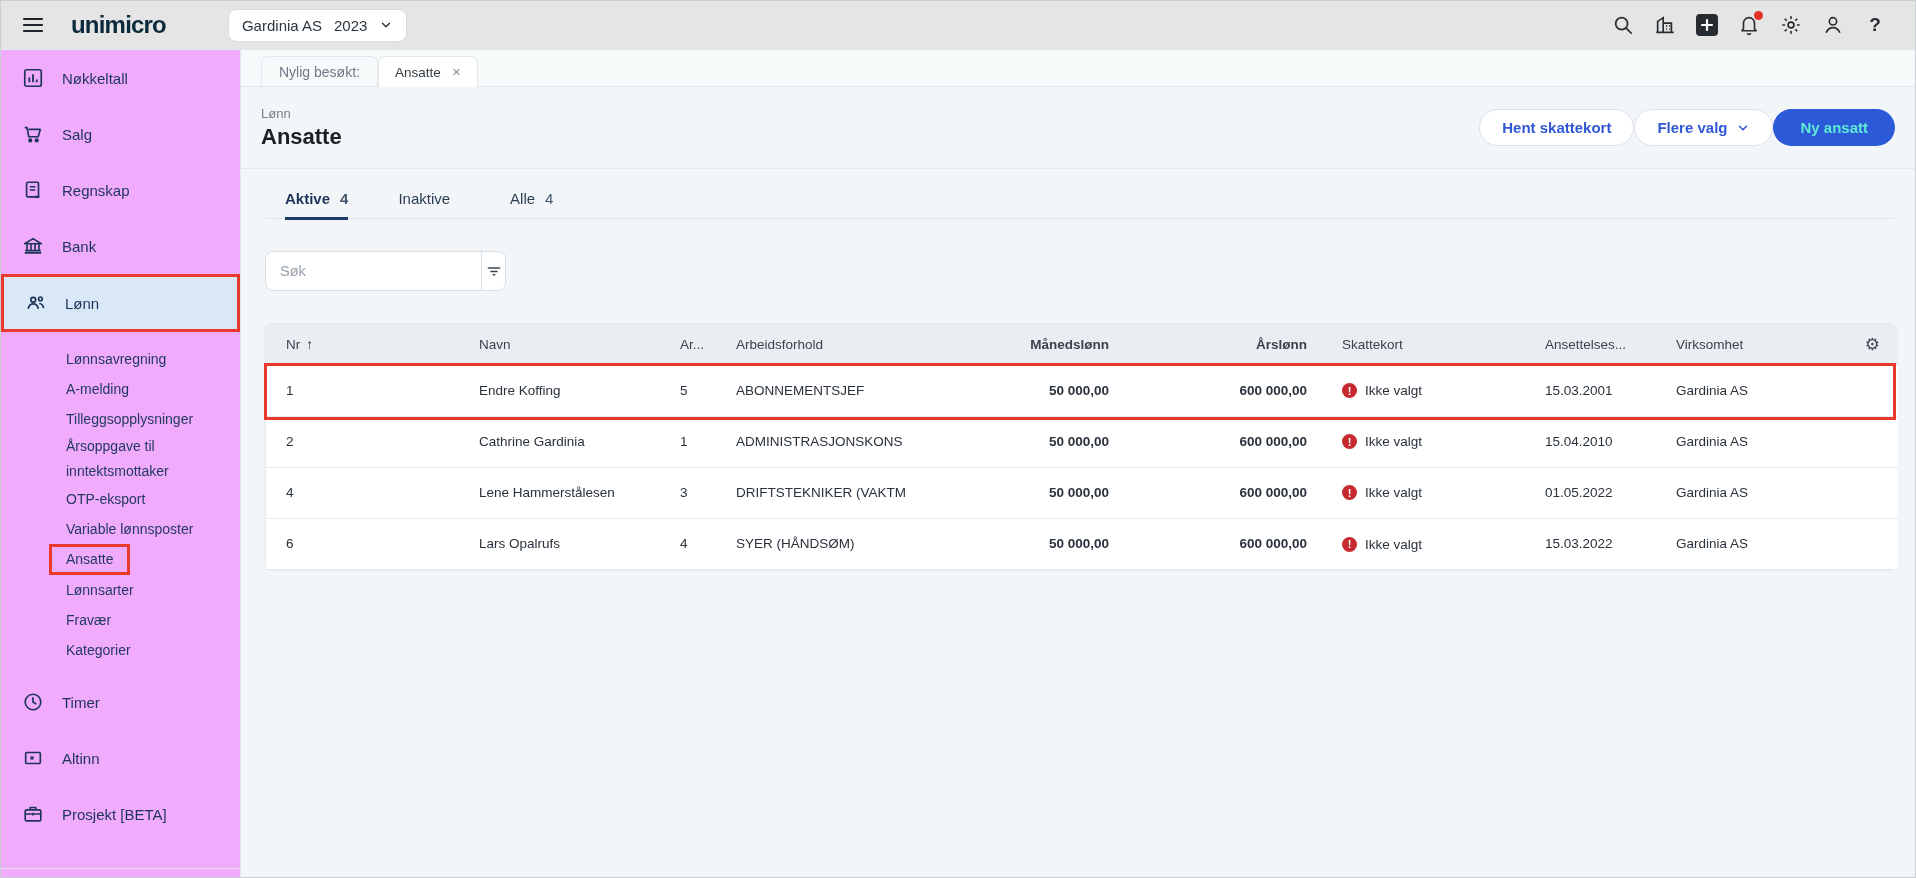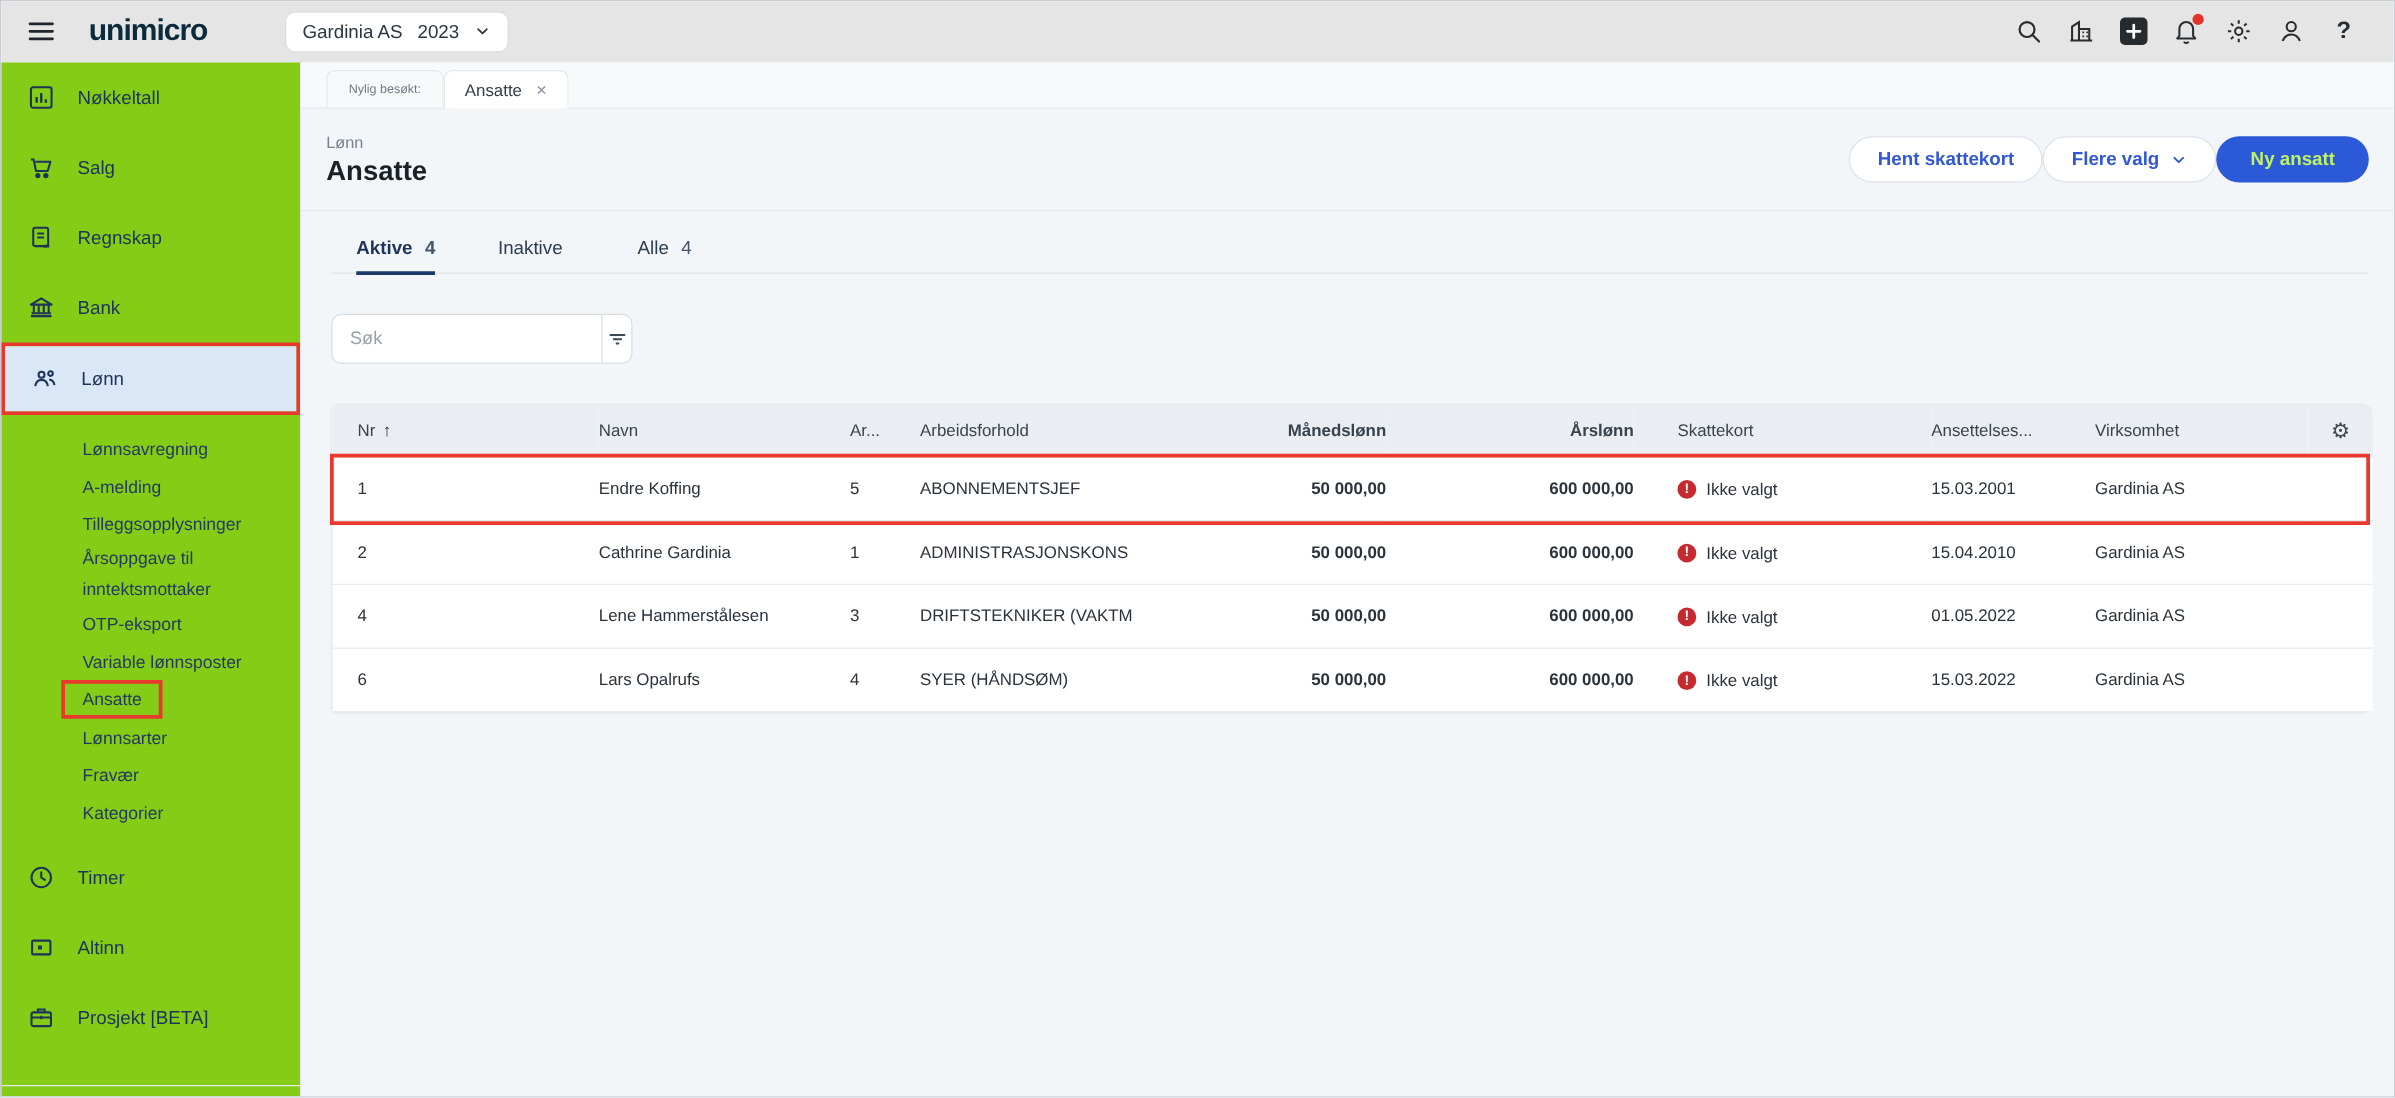--- a/index.html
+++ b/index.html
@@ -23,56 +23,56 @@
   .topbar-icons { display:flex; align-items:center; gap:18px; color:#272c31; }
   .tbicon { width:24px; height:24px; display:flex; align-items:center; justify-content:center; cursor:pointer; position:relative; }
   .plus-box { width:22px; height:22px; background:#262b30; border-radius:4px; display:flex; align-items:center; justify-content:center; }
   .bell-dot { position:absolute; top:-2px; right:-2px; width:9px; height:9px; border-radius:50%; background:#e53228; }
   .help-glyph { font-size:19px; font-weight:600; color:#272c31; }
 
   
   .shell { flex:1; display:flex; min-height:0; }
 
   
-  .sidebar { width:240px; min-width:240px; background:#84cc16; border-right:1px solid #e3e7eb;
+  .sidebar { width:240px; min-width:240px; background:#f0abfc; border-right:1px solid #e3e7eb;
              display:flex; flex-direction:column; overflow:hidden; }
   .side-item { height:56px; display:flex; align-items:center; padding-left:20px; gap:17px;
                font-size:15px; font-weight:500; color:#1d3358; cursor:pointer; }
   .side-item .sicon { width:24px; height:24px; display:flex; align-items:center; justify-content:center; color:#1d3358; }
   .annotation-lonn { border:3px solid #e8392c; }
   .annotation-lonn .side-item { height:52px; background:#d9e7f7; }
   .submenu { padding:12px 0 0 65px; font-size:14px; color:#24395e; }
   .submenu-item { line-height:30px; white-space:nowrap; cursor:pointer; }
   .submenu-item.wrap { white-space:normal; width:134px; line-height:25px; }
   .ansatte-box { display:inline-block; border:3px solid #e8392c; padding:0 14px; margin-left:-17px; line-height:25px; }
   .group-gap { margin-top:9px; }
   .sidebar-bottom { margin-top:auto; border-top:1px solid #e3e7eb; height:9px; min-height:9px; }
 
   
   .main { flex:1; min-width:0; background:#f2f6f9; display:flex; flex-direction:column; }
   .tabstrip { height:37px; min-height:37px; background:#f7fafb; border-bottom:1px solid #e2e7eb;
               display:flex; align-items:flex-end; padding-left:20px; }
   .tab-recent { height:30px; display:flex; align-items:center; padding:0 17px;
                 border:1px solid #e2e7eb; border-bottom:none; border-radius:7px 7px 0 0;
-                font-size:10px; color:#6e7a85; background:#f7fafb; }
+                font-size:14px; color:#6e7a85; background:#f7fafb; }
   .tab-active-doc { height:31px; margin-bottom:-1px; display:flex; align-items:center; gap:11px; padding:0 16px;
                     border:1px solid #e2e7eb; border-bottom:none; border-radius:7px 7px 0 0;
                     font-size:13.5px; color:#333c44; background:#fff; z-index:1; cursor:pointer; }
   .tab-close { color:#8a929a; font-size:11px; cursor:pointer; }
 
   .page-header { height:82px; min-height:82px; border-bottom:1px solid #e3e8ec;
                  display:flex; align-items:center; padding:0 20px; }
   .title-wrap { display:flex; flex-direction:column; gap:3px; }
   .breadcrumb { font-size:13px; color:#75818c; }
   .page-title { font-size:22px; font-weight:700; color:#1a2026; }
   .header-actions { margin-left:auto; display:flex; align-items:center; gap:0; }
   .btn { height:37px; border-radius:19px; font-size:15px; font-weight:600; display:flex;
          align-items:center; gap:9px; padding:0 22px; cursor:pointer; }
   .btn-outline { background:#fff; border:1px solid #dde2ea; color:#3157d5; }
-  .btn-primary { background:#2b59d8; border:none; color:#bef264; padding:0 27px; }
+  .btn-primary { background:#2b59d8; border:none; color:#5eead4; padding:0 27px; }
 
   .content { flex:1; min-width:0; padding:0 20px 0 24px; }
   .tabs { display:flex; gap:50px; padding-left:20px; margin-top:21px; border-bottom:1px solid #e0e5ea; }
   .tab { position:relative; padding-bottom:11px; font-size:15px; color:#2c3c52; display:flex; gap:10px; cursor:pointer; }
   .tab .count { color:#44546a; }
   .tab.active { font-weight:600; color:#1d3358; }
   .tab.active::after { content:""; position:absolute; left:0; right:0; bottom:-2px; height:3px; background:#1e3a66; }
 
   .search-row { margin-top:32px; }
   .search-box { width:241px; height:40px; background:#fff; border:1px solid #d9dee3; border-radius:8px;

